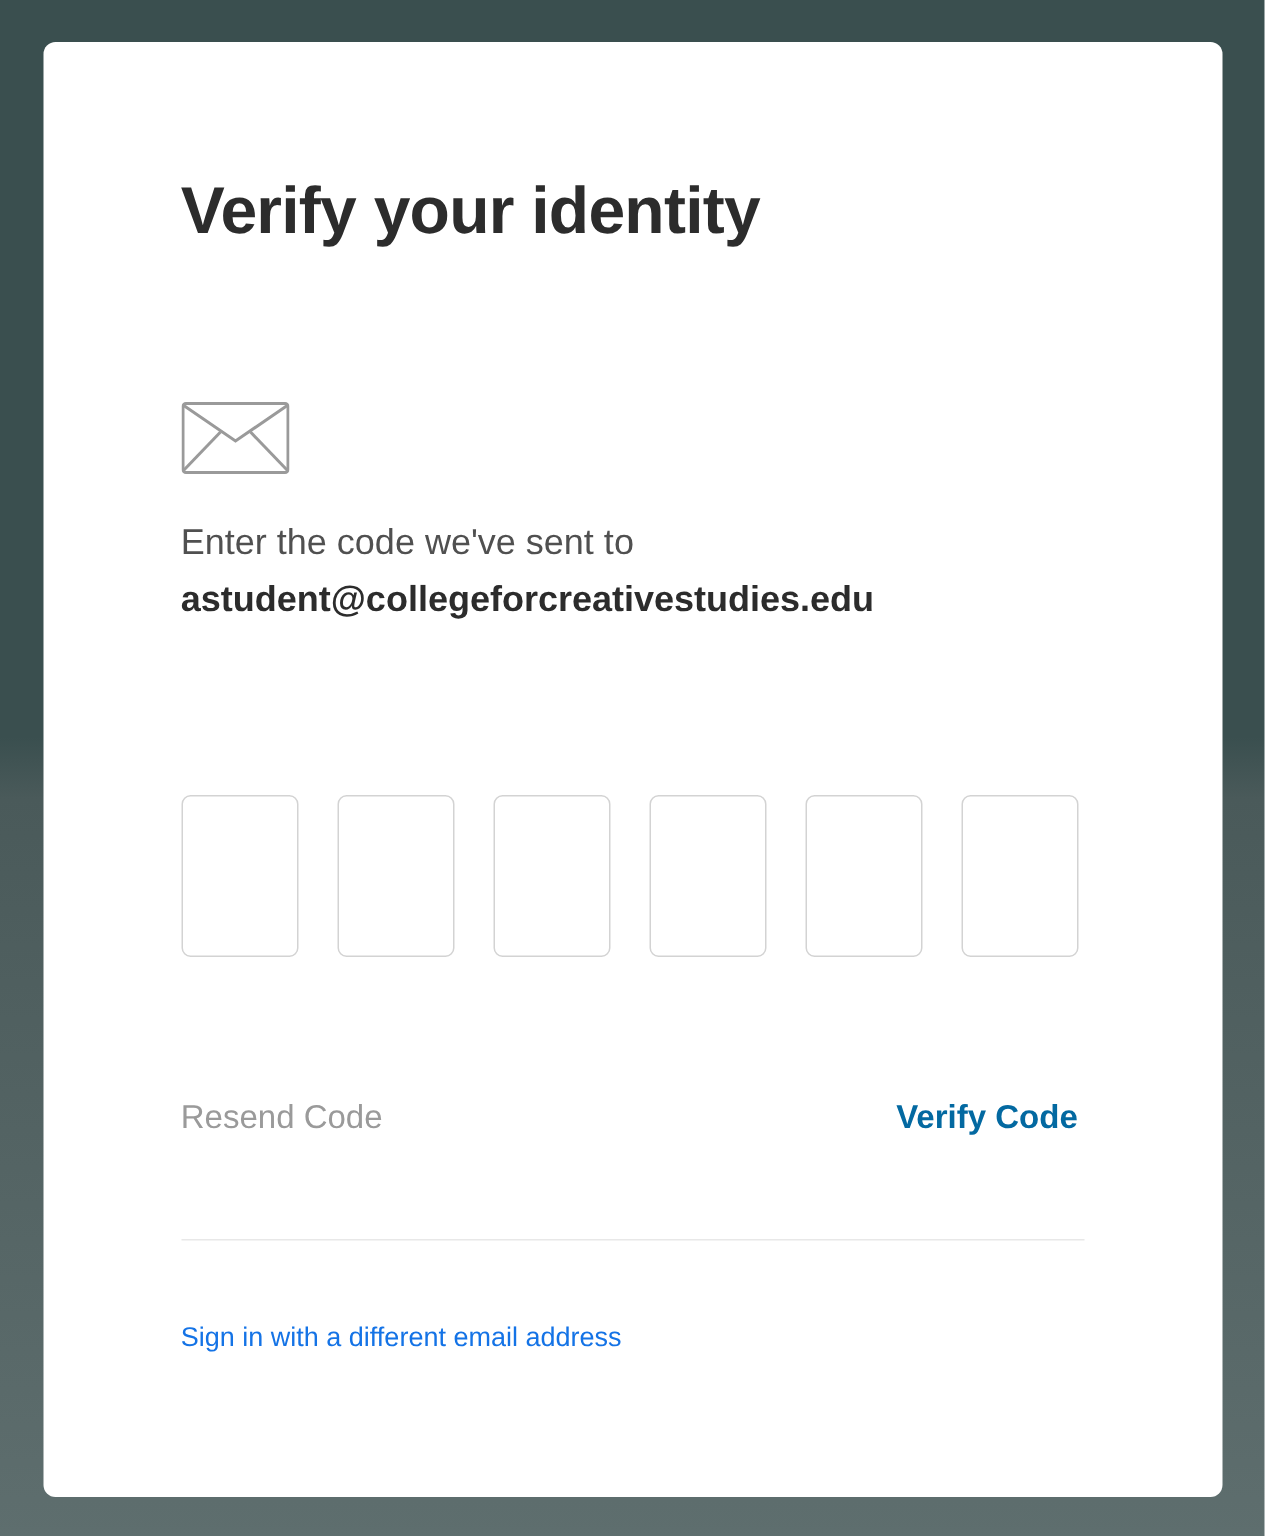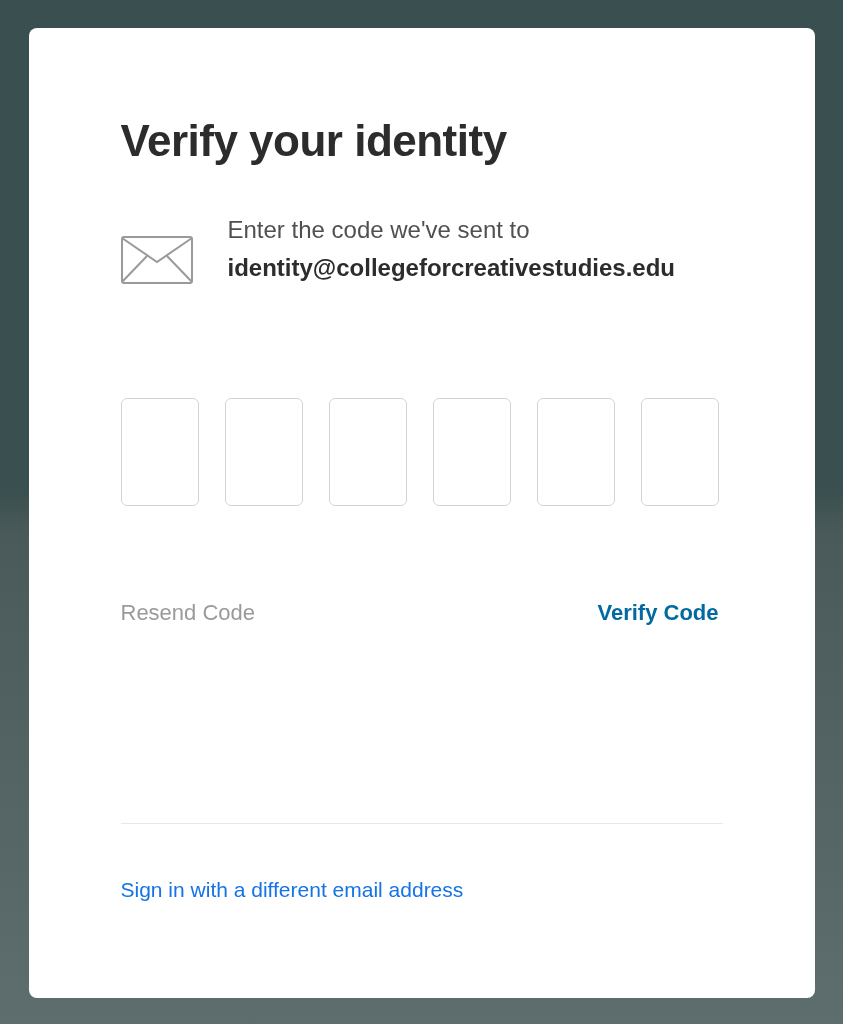--- a/index.html
+++ b/index.html
@@ -26,29 +26,30 @@
       background: #ffffff;
       border-radius: 8px;
       padding: 88px 92px 40px 92px;
       position: relative;
     }
 
     .heading {
       font-size: 44px;
       font-weight: 700;
       color: #2c2c2c;
-      margin-bottom: 45px;
+      margin-bottom: 96px;
       letter-spacing: -0.5px;
     }
 
     .email-row {
       display: flex;
-      align-items: flex-end;
-      gap: 35px;
+      align-items: flex-start;
+      gap: 22px;
       margin-bottom: 110px;
+      flex-direction: column;
     }
 
     .envelope-icon {
       flex-shrink: 0;
       margin-top: 6px;
     }
 
     .email-text {
       font-size: 24px;
       color: #505050;
@@ -110,21 +111,21 @@
     }
 
     .divider {
       height: 1px;
       background: #e8e8e8;
       margin-bottom: 54px;
     }
 
     .alt-signin {
       color: #1473e6;
-      font-size: 21px;
+      font-size: 18px;
       text-decoration: none;
       cursor: pointer;
       font-weight: 500;
     }
   </style>
 </head>
 <body>
 
 <div class="card">
   <h1 class="heading">Verify your identity</h1>
@@ -133,21 +134,21 @@
     <span class="envelope-icon">
       <svg width="72" height="48" viewBox="0 0 72 48">
         <rect x="1" y="1" width="70" height="46" rx="2" fill="none" stroke="#9a9a9a" stroke-width="2"></rect>
         <path d="M1 2 L36 26 L71 2" fill="none" stroke="#9a9a9a" stroke-width="2"></path>
         <path d="M1 46 L26 20" fill="none" stroke="#9a9a9a" stroke-width="2"></path>
         <path d="M71 46 L46 20" fill="none" stroke="#9a9a9a" stroke-width="2"></path>
       </svg>
     </span>
     <div class="email-text">
       <span>Enter the code we've sent to</span><br>
-      <span class="email-bold">identity@collegeforcreativestudies.edu</span>
+      <span class="email-bold">astudent@collegeforcreativestudies.edu</span>
     </div>
   </div>
 
   <div class="code-row">
     <input type="text" maxlength="1" class="code-input" style="">
     <input type="text" maxlength="1" class="code-input" style="">
     <input type="text" maxlength="1" class="code-input" style="">
     <input type="text" maxlength="1" class="code-input" style="">
     <input type="text" maxlength="1" class="code-input" style="">
     <input type="text" maxlength="1" class="code-input" style="">

